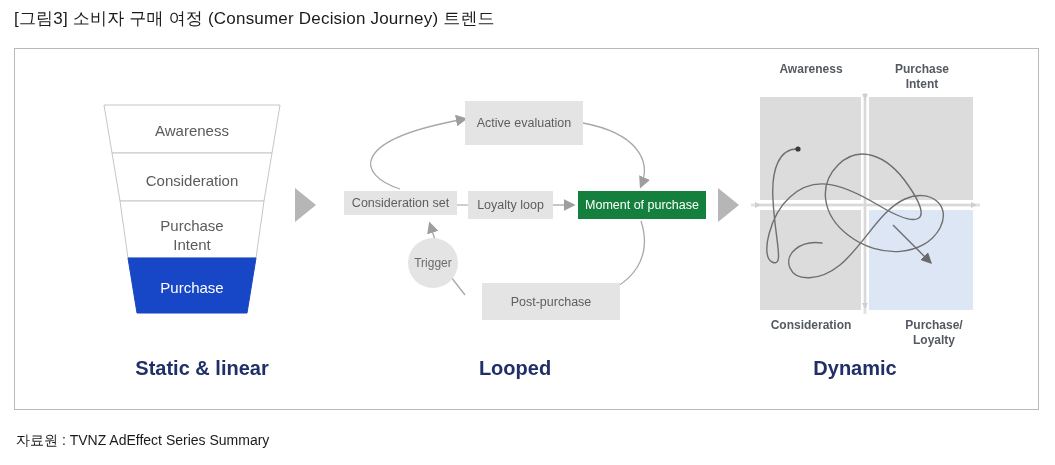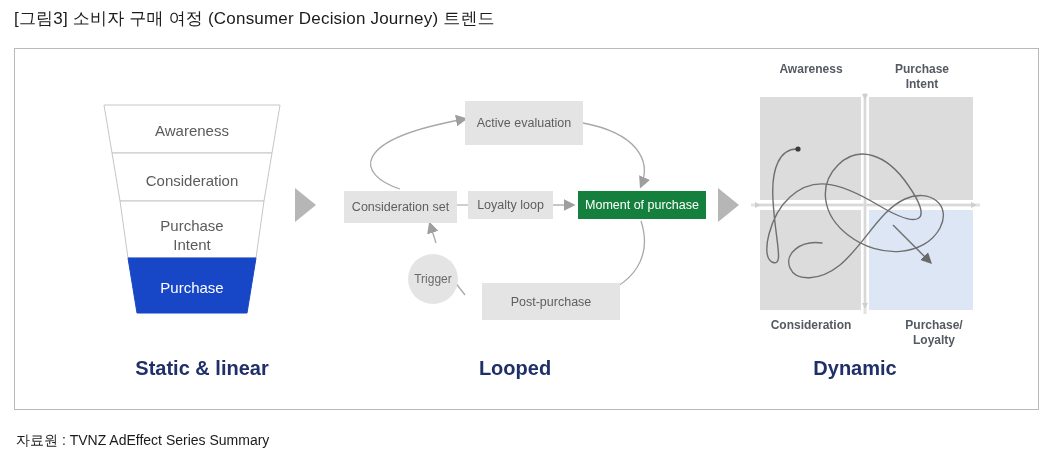--- a/index.html
+++ b/index.html
@@ -76,26 +76,26 @@
   .loop-box{
     position:absolute;
     background:#e4e4e4;
     color:#5e5e5e;
     font-size:12.5px;
     display:flex;align-items:center;justify-content:center;
     box-sizing:border-box;
     text-align:center;
   }
   #box-active-evaluation{left:465px;top:101px;width:118px;height:44px;}
-  #box-consideration-set{left:344px;top:191px;width:113px;height:32px;}
+  #box-consideration-set{left:344px;top:191px;width:113px;height:24px;}
   #box-loyalty-loop{left:468px;top:191px;width:85px;height:28px;}
   #box-moment-of-purchase{left:578px;top:191px;width:128px;height:28px;background:#15803d;color:#ffffff;}
   #box-post-purchase{left:482px;top:283px;width:138px;height:37px;}
   #circle-trigger{
-    position:absolute;left:408px;top:254px;width:50px;height:50px;
+    position:absolute;left:408px;top:238px;width:50px;height:50px;
     background:#e4e4e4;border-radius:50%;
     display:flex;align-items:center;justify-content:center;
     font-size:12px;color:#6a6a6a;
   }
   #loop-arcs{position:absolute;left:0;top:0;width:1055px;height:465px;pointer-events:none;}
 
   
   .quad{position:absolute;box-sizing:border-box;}
   #quad-awareness{left:760px;top:97px;width:101px;height:103px;background:#dcdcdc;}
   #quad-purchase-intent{left:869px;top:97px;width:104px;height:103px;background:#dcdcdc;}

